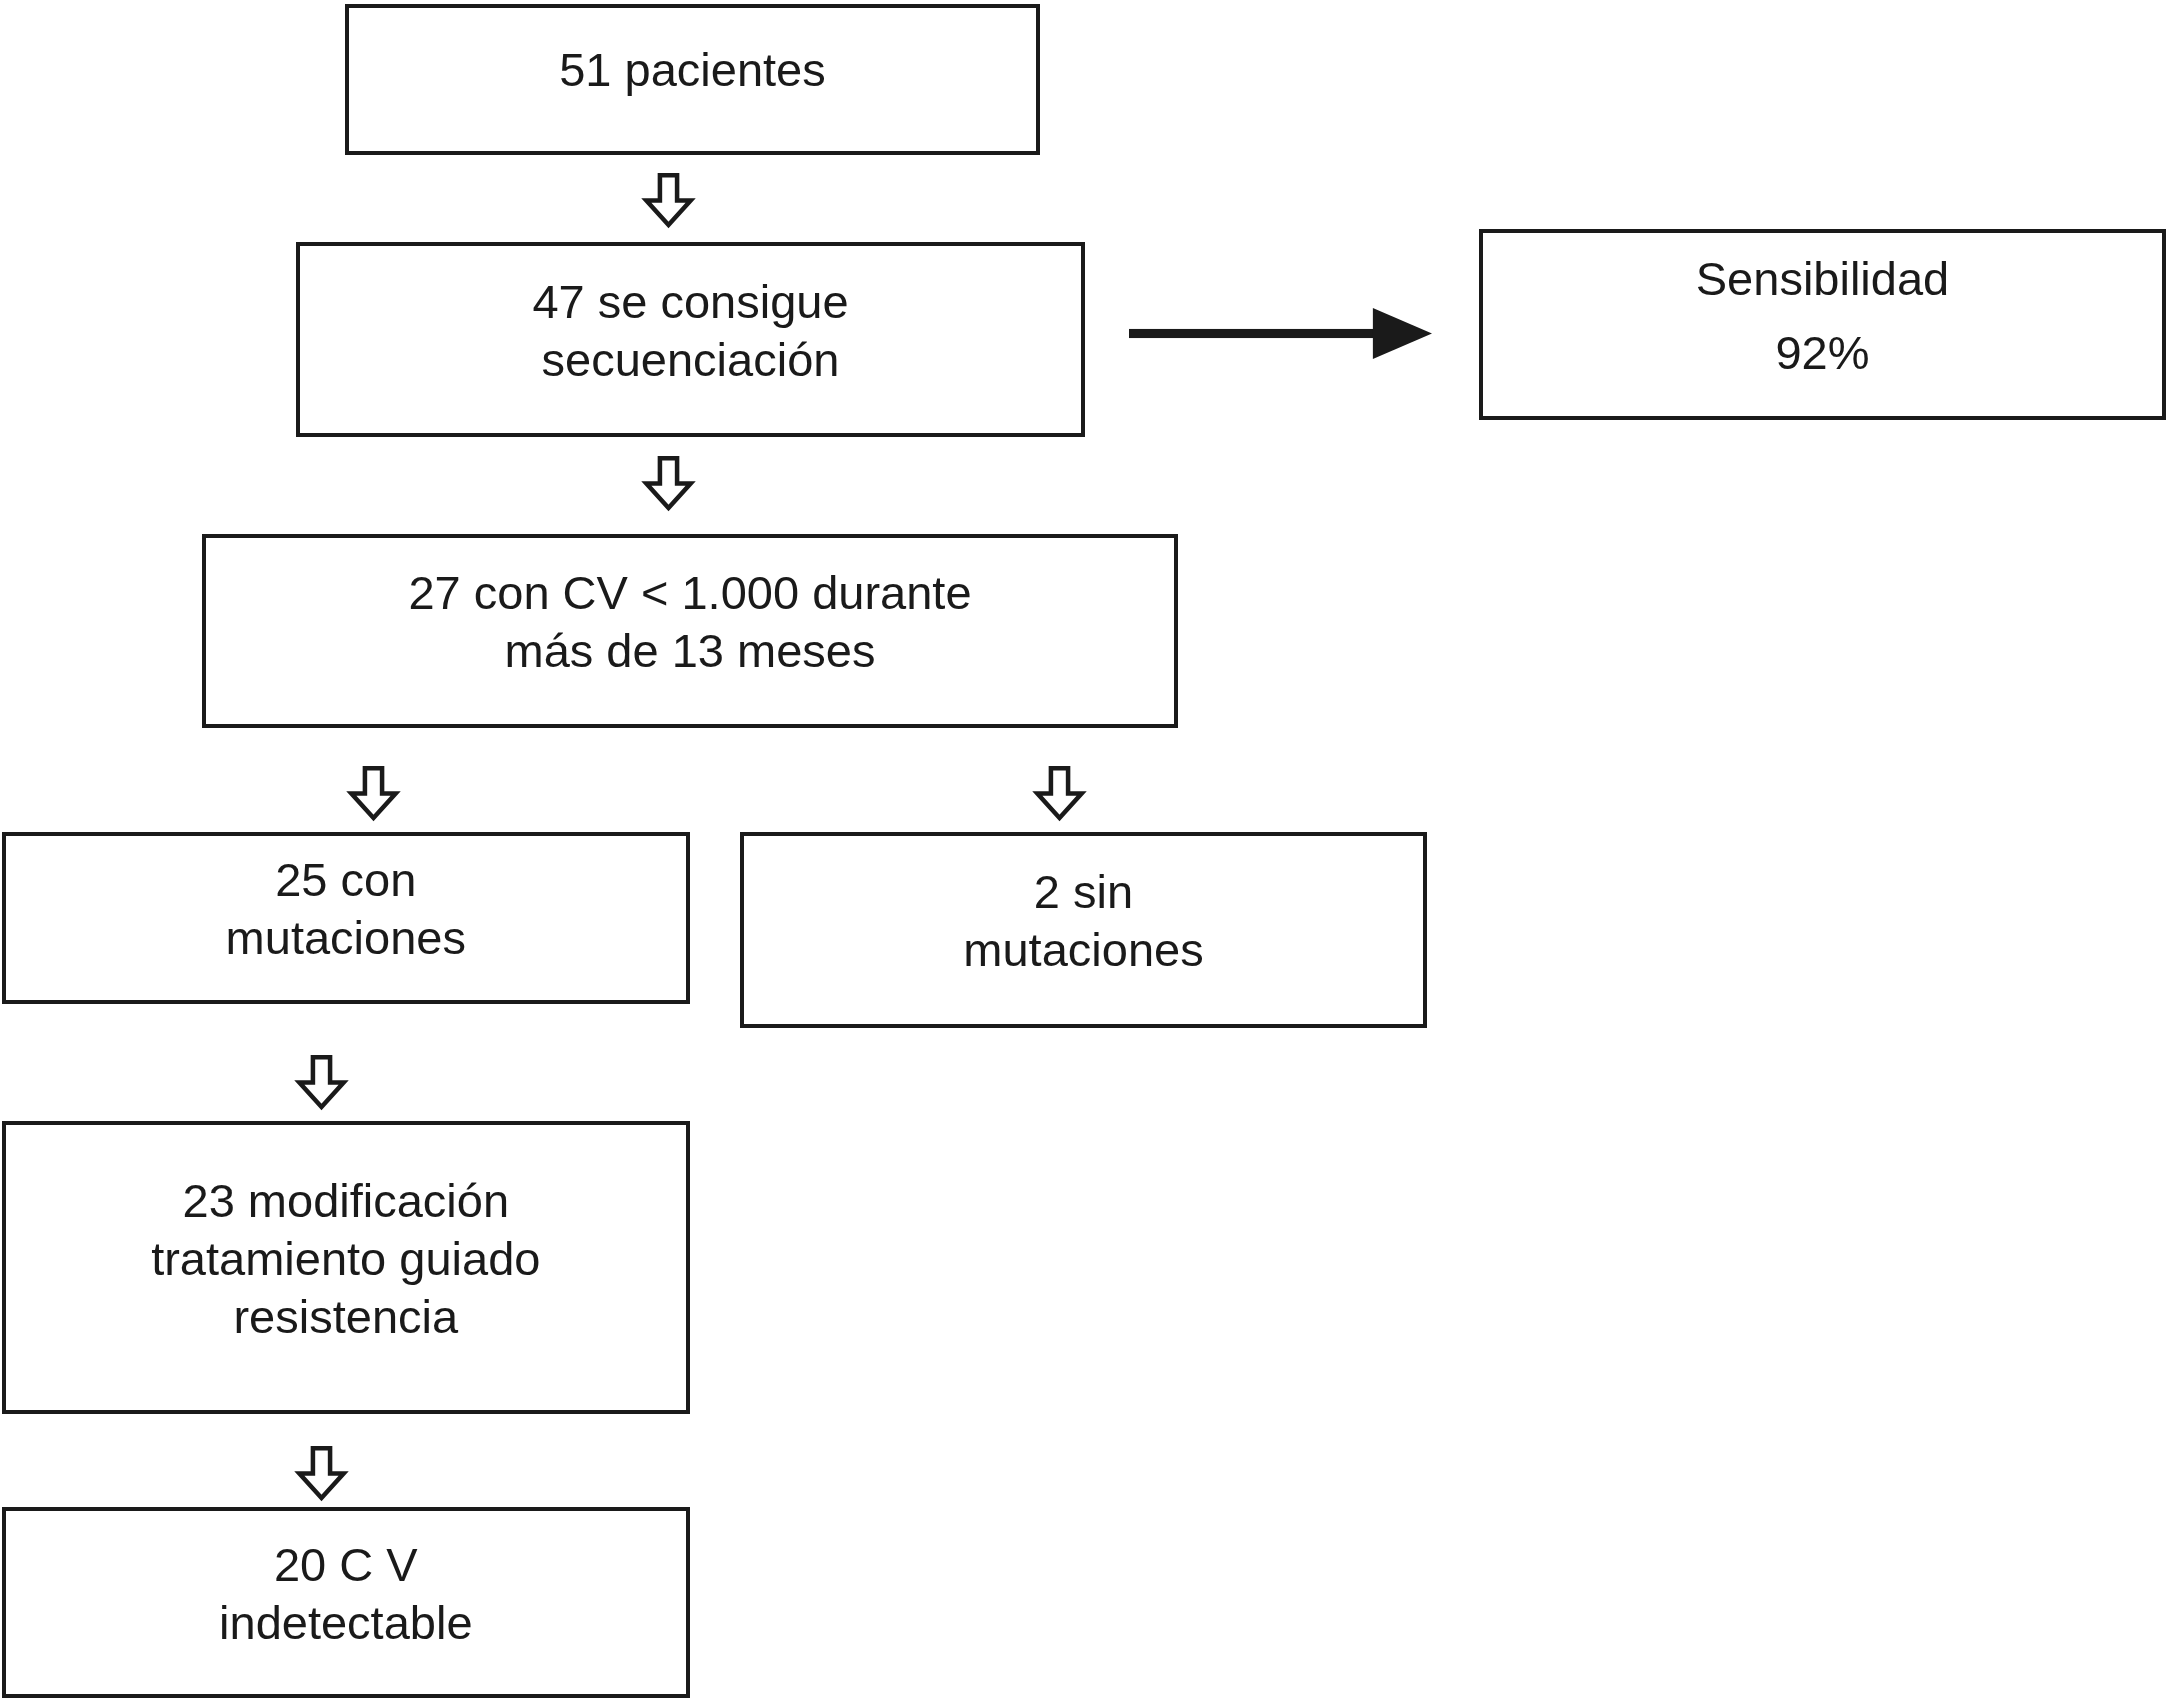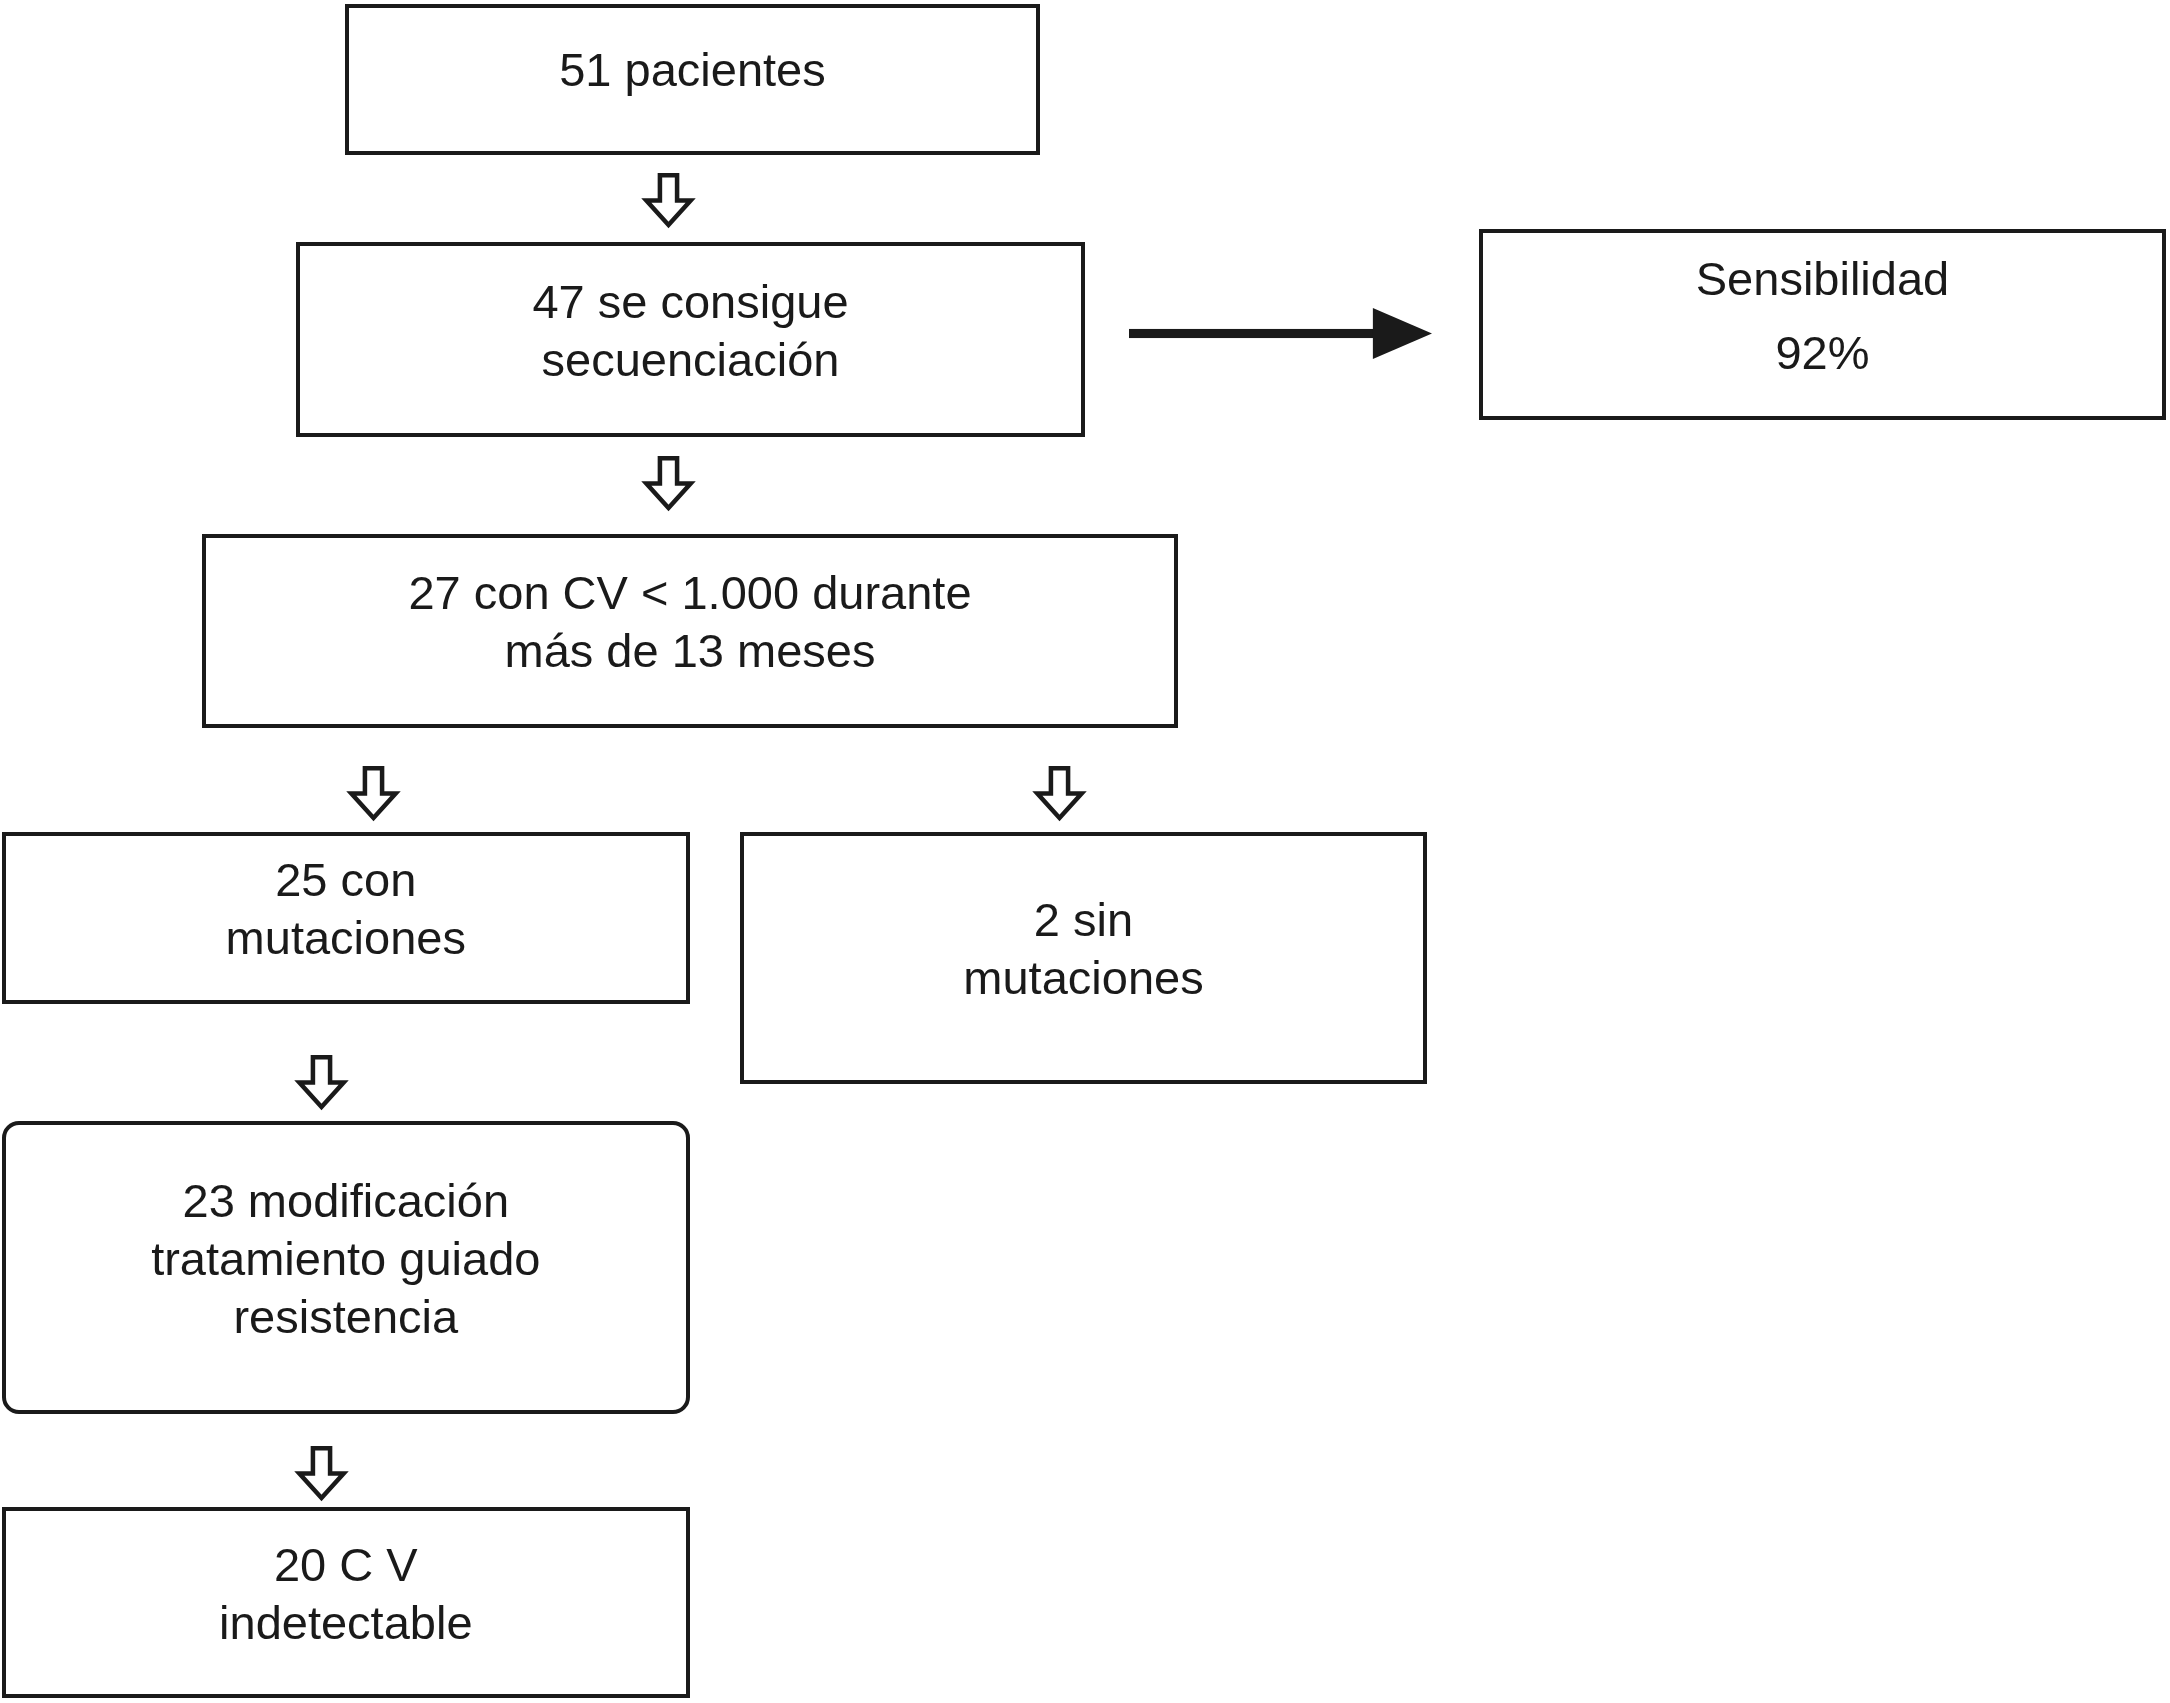--- a/index.html
+++ b/index.html
@@ -38,22 +38,22 @@
   .arrow {
     position: absolute;
     display: block;
   }
   
   #node-patients               { left: 345px;  top: 3.6px;    width: 695px;  height: 151px; }
   #node-sequenced              { left: 296px;  top: 242px;  width: 789px;  height: 195px; }
   #node-sensitivity            { left: 1479px; top: 229px;  width: 687px;  height: 191px; gap: 16px; }
   #node-cv-under-1000          { left: 202px;  top: 534px;  width: 976px; height: 194px; }
   #node-with-mutations         { left: 1.8px;    top: 832px;  width: 688px;  height: 172px; }
-  #node-no-mutations           { left: 740px;  top: 832px;  width: 687px;  height: 252px; }
-  #node-treatment-modification { left: 1.8px;    top: 1121px; width: 688px;  height: 293px; border-radius: 17px; }
+  #node-no-mutations           { left: 740px;  top: 832px;  width: 687px;  height: 196px; }
+  #node-treatment-modification { left: 1.8px;    top: 1121px; width: 688px;  height: 293px; }
   #node-cv-undetectable        { left: 1.8px;    top: 1507px; width: 688px;  height: 191px; }
 
   #arrow-1 { left: 641px;  top: 173px;  }
   #arrow-2 { left: 641px;  top: 456px;  }
   #arrow-3 { left: 346px;  top: 766px;  }
   #arrow-4 { left: 1032px; top: 766px;  }
   #arrow-5 { left: 294px;  top: 1055px; }
   #arrow-6 { left: 294px;  top: 1446px; }
   #arrow-right { left: 1129px; top: 308px; }
 </style>

